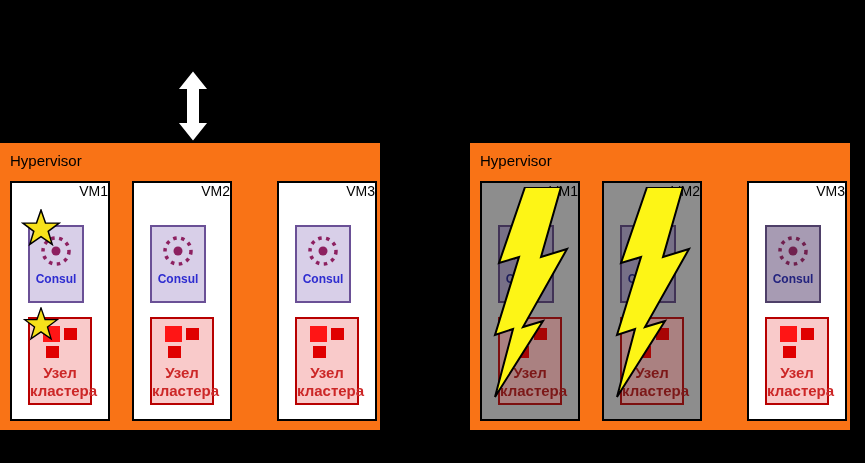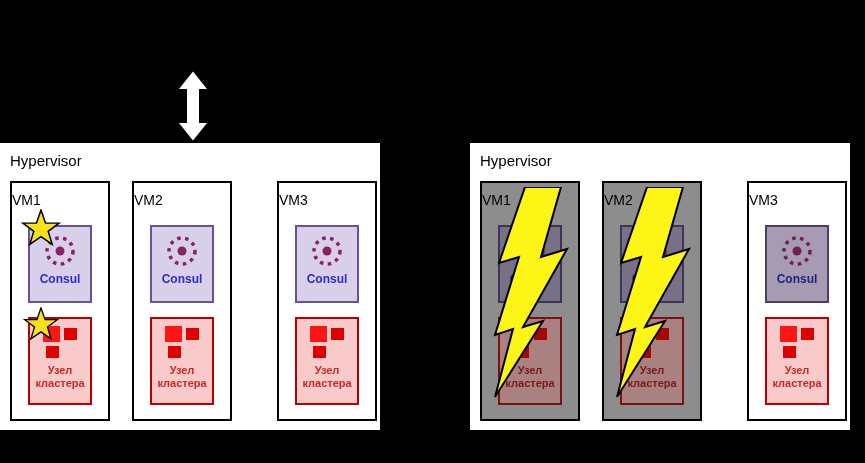--- a/index.html
+++ b/index.html
@@ -1,37 +1,37 @@
 <!DOCTYPE html>
 <html><head>
 <meta charset="utf-8">
 <style>
   html,body{margin:0;padding:0;background:#000;}
   .canvas{
     position:relative;width:865px;height:463px;background:#000;
     font-family:"Liberation Sans", sans-serif;overflow:hidden;
   }
   .arrow-icon{position:absolute;left:176px;top:70px;}
-  .panel{position:absolute;top:143px;width:380px;height:287px;background:#ffffff;}
+  .panel{position:absolute;top:143px;width:380px;height:287px;background:#f97316;}
   .panel-left{left:0;}
   .panel-right{left:470px;}
   .panel-title{position:absolute;left:10px;top:9px;font-size:15px;color:#000;}
   .vm{position:absolute;top:38px;width:100px;height:240px;background:#fff;
       border:2px solid #000;box-sizing:border-box;}
   .pos1{left:10px}.pos2{left:132px}.pos3{left:277px}
-  .vm-label{text-align:left;margin-top:9px;font-size:14px;color:#000;}
-  .consul-box{position:absolute;left:16px;top:42px;width:64px;height:78px;
+  .vm-label{text-align:right;margin-top:0;font-size:14px;color:#000;}
+  .consul-box{position:absolute;left:16px;top:42px;width:56px;height:78px;
       background:#d8cfe8;border:2px solid #6a5096;box-sizing:border-box;text-align:center;}
   .consul-glyph{display:block;margin:3px auto 0;color:#8d2060;}
   .consul-label{font-size:12px;font-weight:bold;color:#2e2cd0;margin-top:0;}
   .cluster-box{position:absolute;left:16px;top:134px;width:64px;height:88px;
       background:#f9caca;border:2px solid #b80000;box-sizing:border-box;text-align:center;}
   .cluster-glyph{display:block;margin:5px auto 0;}
   .sq-big{fill:#ff1515}.sq-small{fill:#e00000}
-  .cluster-label{font-size:11px;font-weight:bold;color:#cc2727;line-height:1.2;margin-top:2px;}
+  .cluster-label{font-size:15px;font-weight:bold;color:#cc2727;line-height:1.2;margin-top:2px;}
   
   .vm.failed{background:#8d8d8d;}
   .vm.failed .consul-box{background:#777087;border-color:#413356;}
   .vm.failed .consul-glyph{color:#5e1b43;}
   .vm.failed .consul-label{color:#1c1c5a;}
   .vm.failed .cluster-box{background:#aa8181;border-color:#7c0f0f;}
   .vm.failed .sq-big{fill:#c40c0c}.vm.failed .sq-small{fill:#a80505}
   .vm.failed .cluster-label{color:#7c1818;}
   
   .vm.muted .consul-box{background:#a79bb3;border-color:#4e3f68;}

